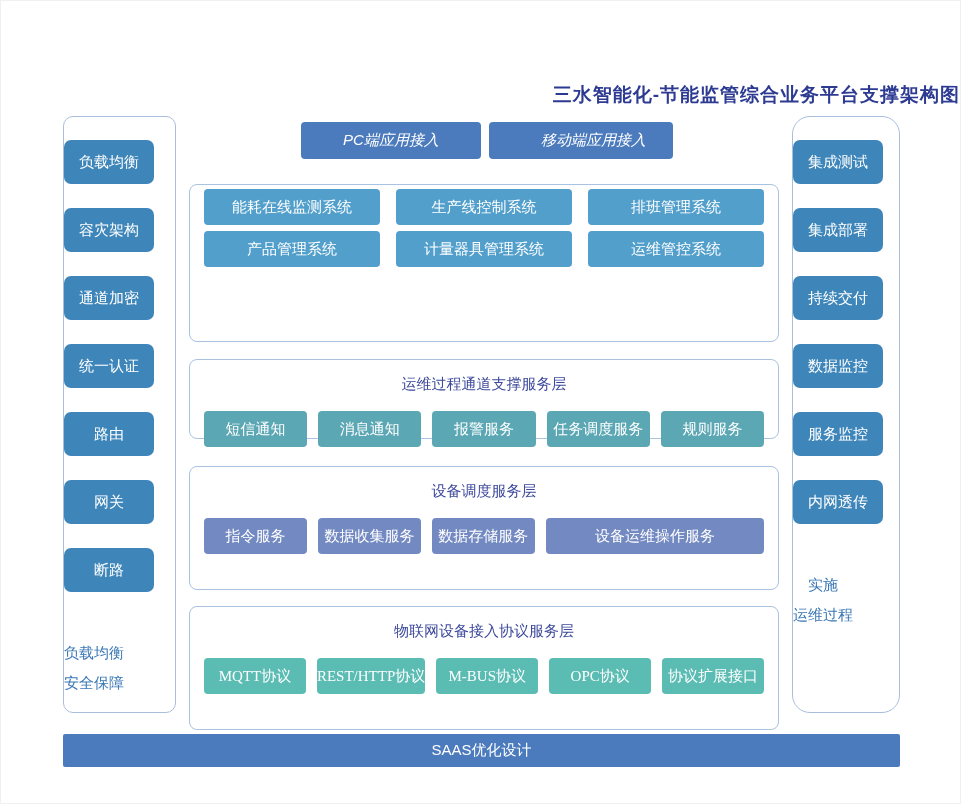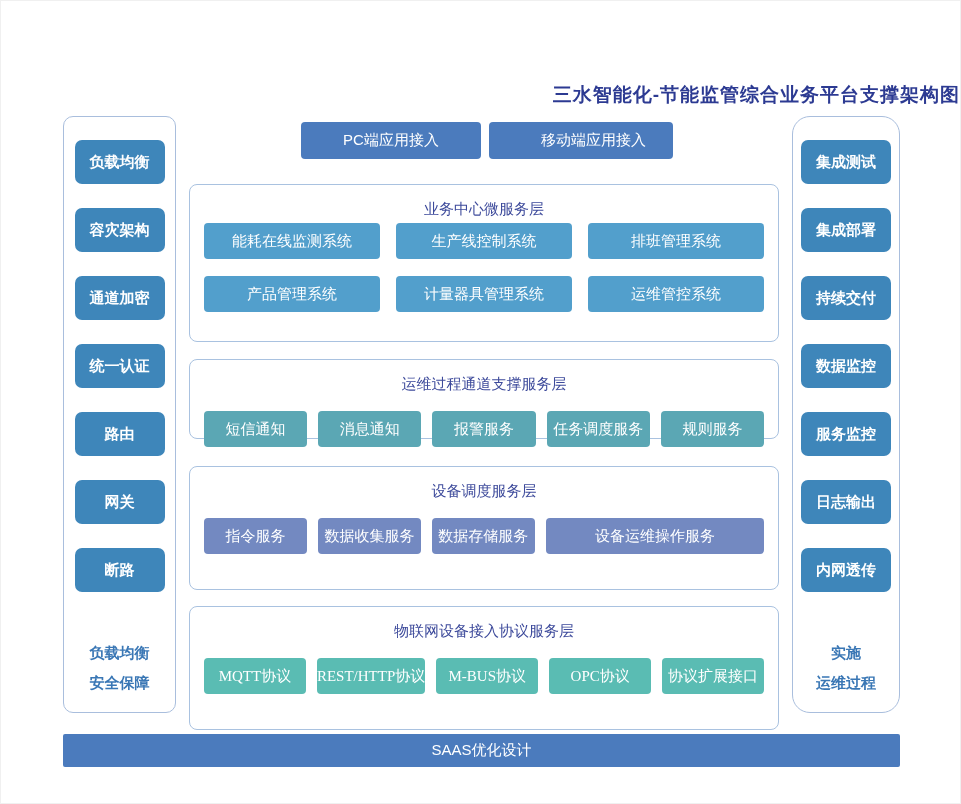--- a/index.html
+++ b/index.html
@@ -20,33 +20,32 @@
     letter-spacing: 1px;
     margin-top: 38px;
   }
   .btn {
     display: flex; align-items: center; justify-content: center;
     color: #ffffff; font-size: 15px;
     border-radius: 5px;
     white-space: nowrap;
   }
   
-  .top-buttons { position: absolute; left: 300px; top: 121px; display: flex; gap: 8px; }
+  .top-buttons { position: absolute; left: 300px; top: 121px; display: flex; gap: 8px; font-style: italic; }
   .top-btn { height: 37px; background: #4b7bbd; border-radius: 4px; }
   .top-btn.pc { width: 180px; }
   .top-btn.mobile { width: 184px; padding-left: 25px; }
   
   .side-panel {
     position: absolute; top: 115px; height: 597px;
     background: #ffffff;
     border: 1px solid #a9bedd;
     border-radius: 10px;
-    display: flex; flex-direction: column; align-items: center;
+    display: flex; flex-direction: column; align-items: flex-start;
     padding-top: 23px;
-    font-weight: bold;
   }
   .side-panel.left  { left: 62px;  width: 113px; }
   .side-panel.right { left: 791px; width: 108px; border-radius: 18px; }
   .side-btn {
     width: 90px; height: 44px; margin-bottom: 24px;
     background: #3e86ba; border-radius: 7px;
     flex: none;
   }
   .side-note {
     margin-top: 22px;
@@ -67,21 +66,21 @@
     margin-top: 15px;
   }
   .row {
     display: flex; gap: 11px;
     padding: 0 14px;
     margin-top: 17px;
   }
   .row .btn { height: 36px; flex: 1; border-radius: 4px; }
   .sec-business  { top: 183px; height: 158px; }
   .sec-business .row { gap: 16px; margin-top: 4px; }
-  .sec-business .row.second { margin-top: 17px; }
+  .sec-business .row.second { margin-top: 6px; }
   .sec-business .btn { background: #529fcc; }
   .sec-channel   { top: 358px; height: 80px; }
   .sec-channel .btn { background: #5ba7b4; }
   .sec-device    { top: 465px; height: 124px; }
   .sec-device .btn { background: #7389c1; }
   .sec-device .btn.wide { flex: 2.12; }
   .sec-protocol  { top: 605px; height: 124px; font-family: Liberation Serif, serif; }
   .sec-protocol .btn { background: #5abcb3; }
   
   .bottom-bar {
@@ -112,21 +111,20 @@
     <div class="btn side-btn">路由</div>
     <div class="btn side-btn">网关</div>
     <div class="btn side-btn">断路</div>
     <div class="side-note">
       <div>负载均衡</div>
       <div>安全保障</div>
     </div>
   </div>
 
   <div class="section sec-business">
-    <div class="section-title">业务中心微服务层</div>
     <div class="row">
       <div class="btn">能耗在线监测系统</div>
       <div class="btn">生产线控制系统</div>
       <div class="btn">排班管理系统</div>
     </div>
     <div class="row second">
       <div class="btn">产品管理系统</div>
       <div class="btn">计量器具管理系统</div>
       <div class="btn">运维管控系统</div>
     </div>
@@ -163,21 +161,20 @@
       <div class="btn">协议扩展接口</div>
     </div>
   </div>
 
   <div class="side-panel right">
     <div class="btn side-btn">集成测试</div>
     <div class="btn side-btn">集成部署</div>
     <div class="btn side-btn">持续交付</div>
     <div class="btn side-btn">数据监控</div>
     <div class="btn side-btn">服务监控</div>
-    <div class="btn side-btn">日志输出</div>
     <div class="btn side-btn">内网透传</div>
     <div class="side-note">
       <div>实施</div>
       <div>运维过程</div>
     </div>
   </div>
 
   <div class="bottom-bar">SAAS优化设计</div>
 
 </div>

